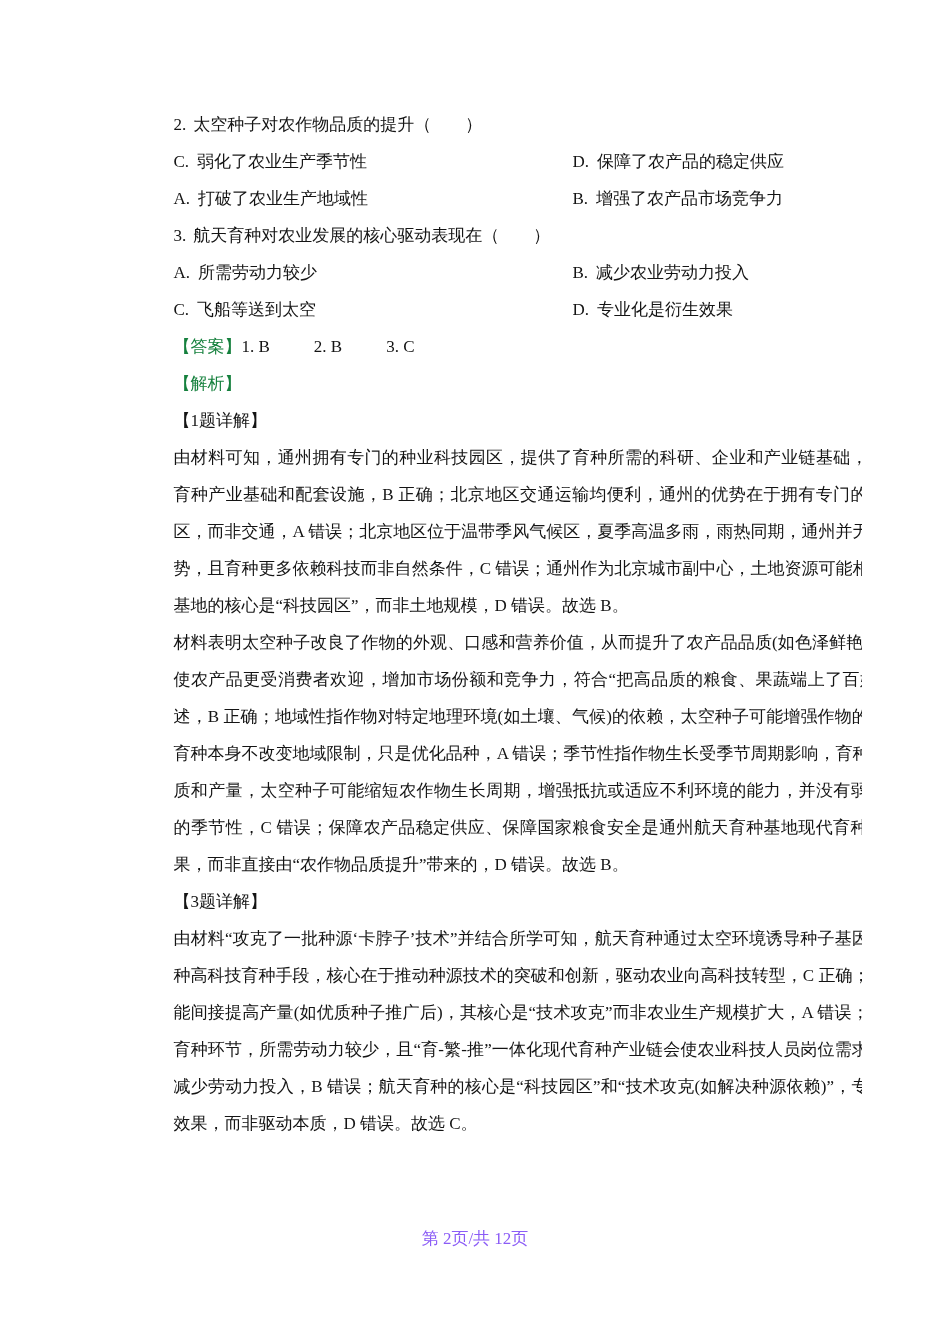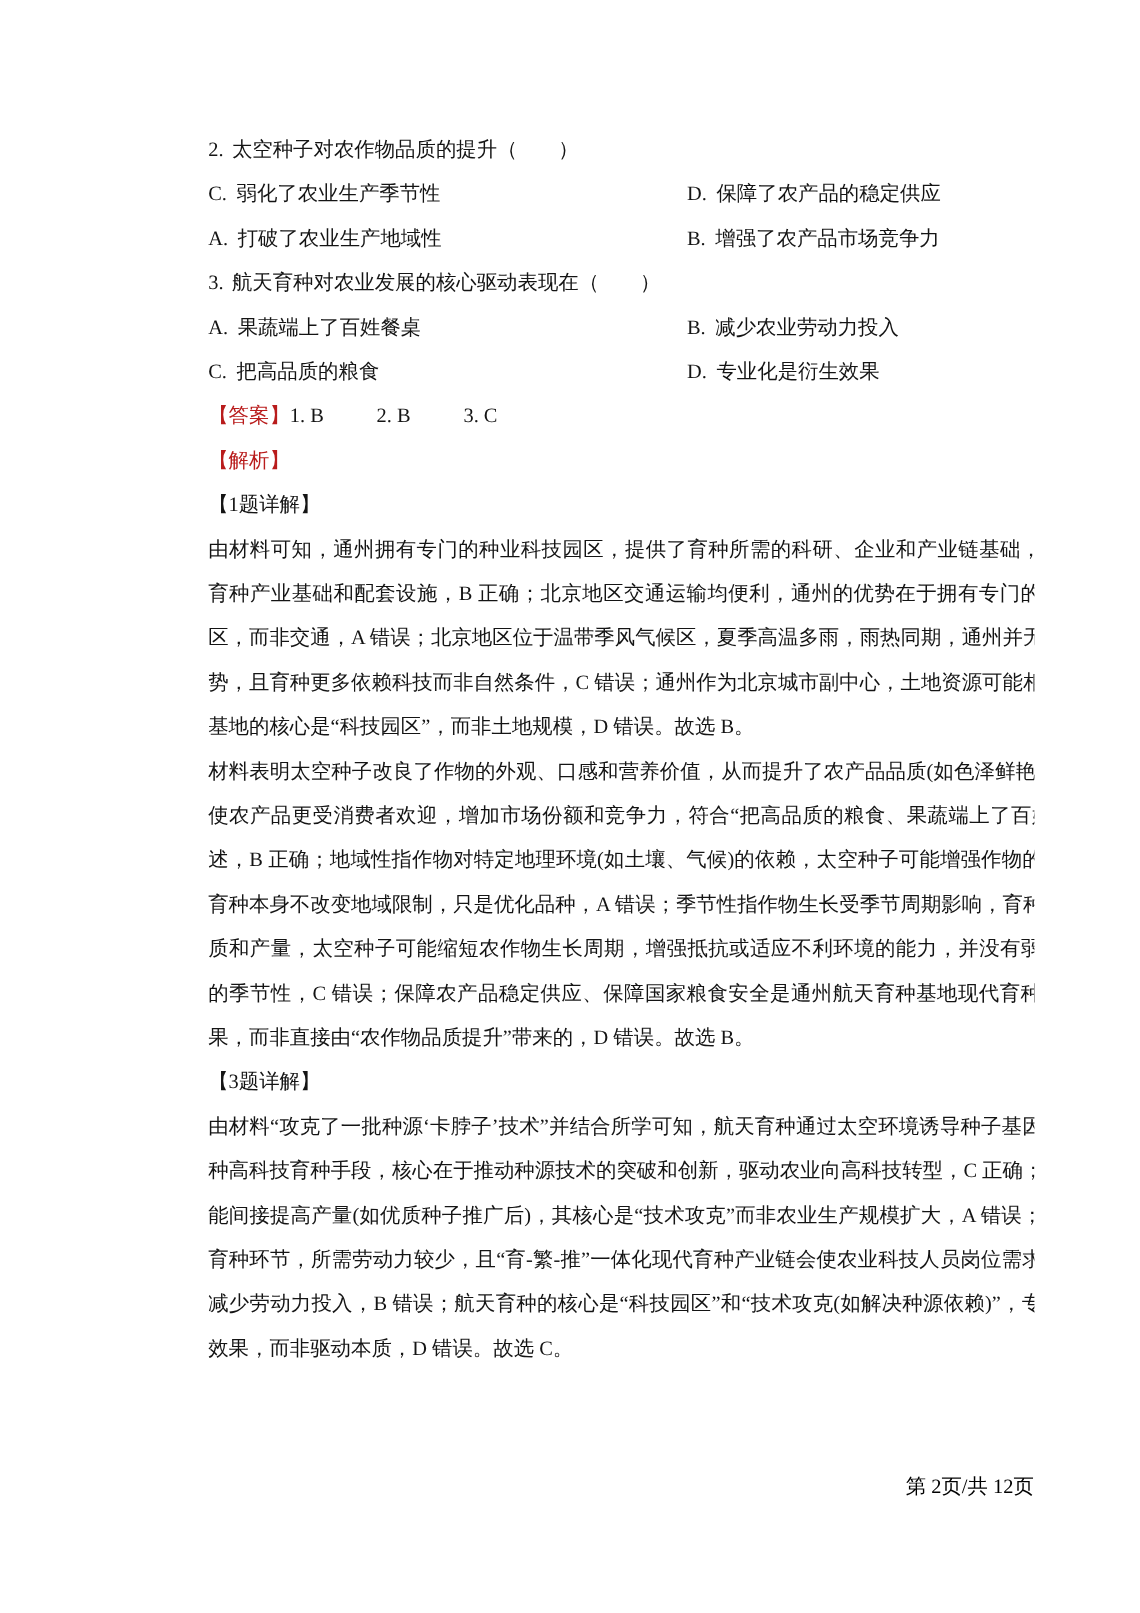--- a/index.html
+++ b/index.html
@@ -22,34 +22,34 @@
     font-size: 17px;
     line-height: 37px;
   }
   .q-stem { white-space: nowrap; }
   .q-num { margin-right: 7px; }
   .opt-row { display: flex; }
   .opt-first { width: 399px; }
   .opt-second { flex: 1; }
   .opt-label { margin-right: 8px; }
   .answer-line { white-space: nowrap; }
-  .accent { color: #b91c1c; }
+  .accent { color: #15803d; }
   .answer-item { margin-right: 44px; }
   .answer-item:last-child { margin-right: 0; }
   .para { text-align: justify; }
   .tip-para { text-align: justify; }
   .footer {
     position: absolute;
     top: 1220px;
     left: 0;
     width: 100%;
-    text-align: right;
+    text-align: center;
     font-size: 17px;
     line-height: 37px;
-    color: #000000;
+    color: #8b5cf6;
   }
 </style>
 </head>
 <body>
 
 <div class="page">
   <div class="content">
 
     <div class="q-block">
       <div class="q-stem">
@@ -72,29 +72,29 @@
         </div>
       </div>
     </div>
 
     <div class="q-block">
       <div class="q-stem">
         <span class="q-num">3.</span><span>航天育种对农业发展的核心驱动表现在（　　）</span>
       </div>
       <div class="opt-row">
         <div class="opt-first">
-          <span class="opt-label">A.</span><span>果蔬端上了百姓餐桌</span>
+          <span class="opt-label">A.</span><span>所需劳动力较少</span>
         </div>
         <div class="opt-second">
           <span class="opt-label">B.</span><span>减少农业劳动力投入</span>
         </div>
       </div>
       <div class="opt-row">
         <div class="opt-first">
-          <span class="opt-label">C.</span><span>把高品质的粮食</span>
+          <span class="opt-label">C.</span><span>飞船等送到太空</span>
         </div>
         <div class="opt-second">
           <span class="opt-label">D.</span><span>专业化是衍生效果</span>
         </div>
       </div>
     </div>
 
     <div class="answer-line">
       <span class="accent">【答案】</span><span class="answer-item">1. B</span><span class="answer-item">2. B</span><span class="answer-item">3. C</span>
     </div>

